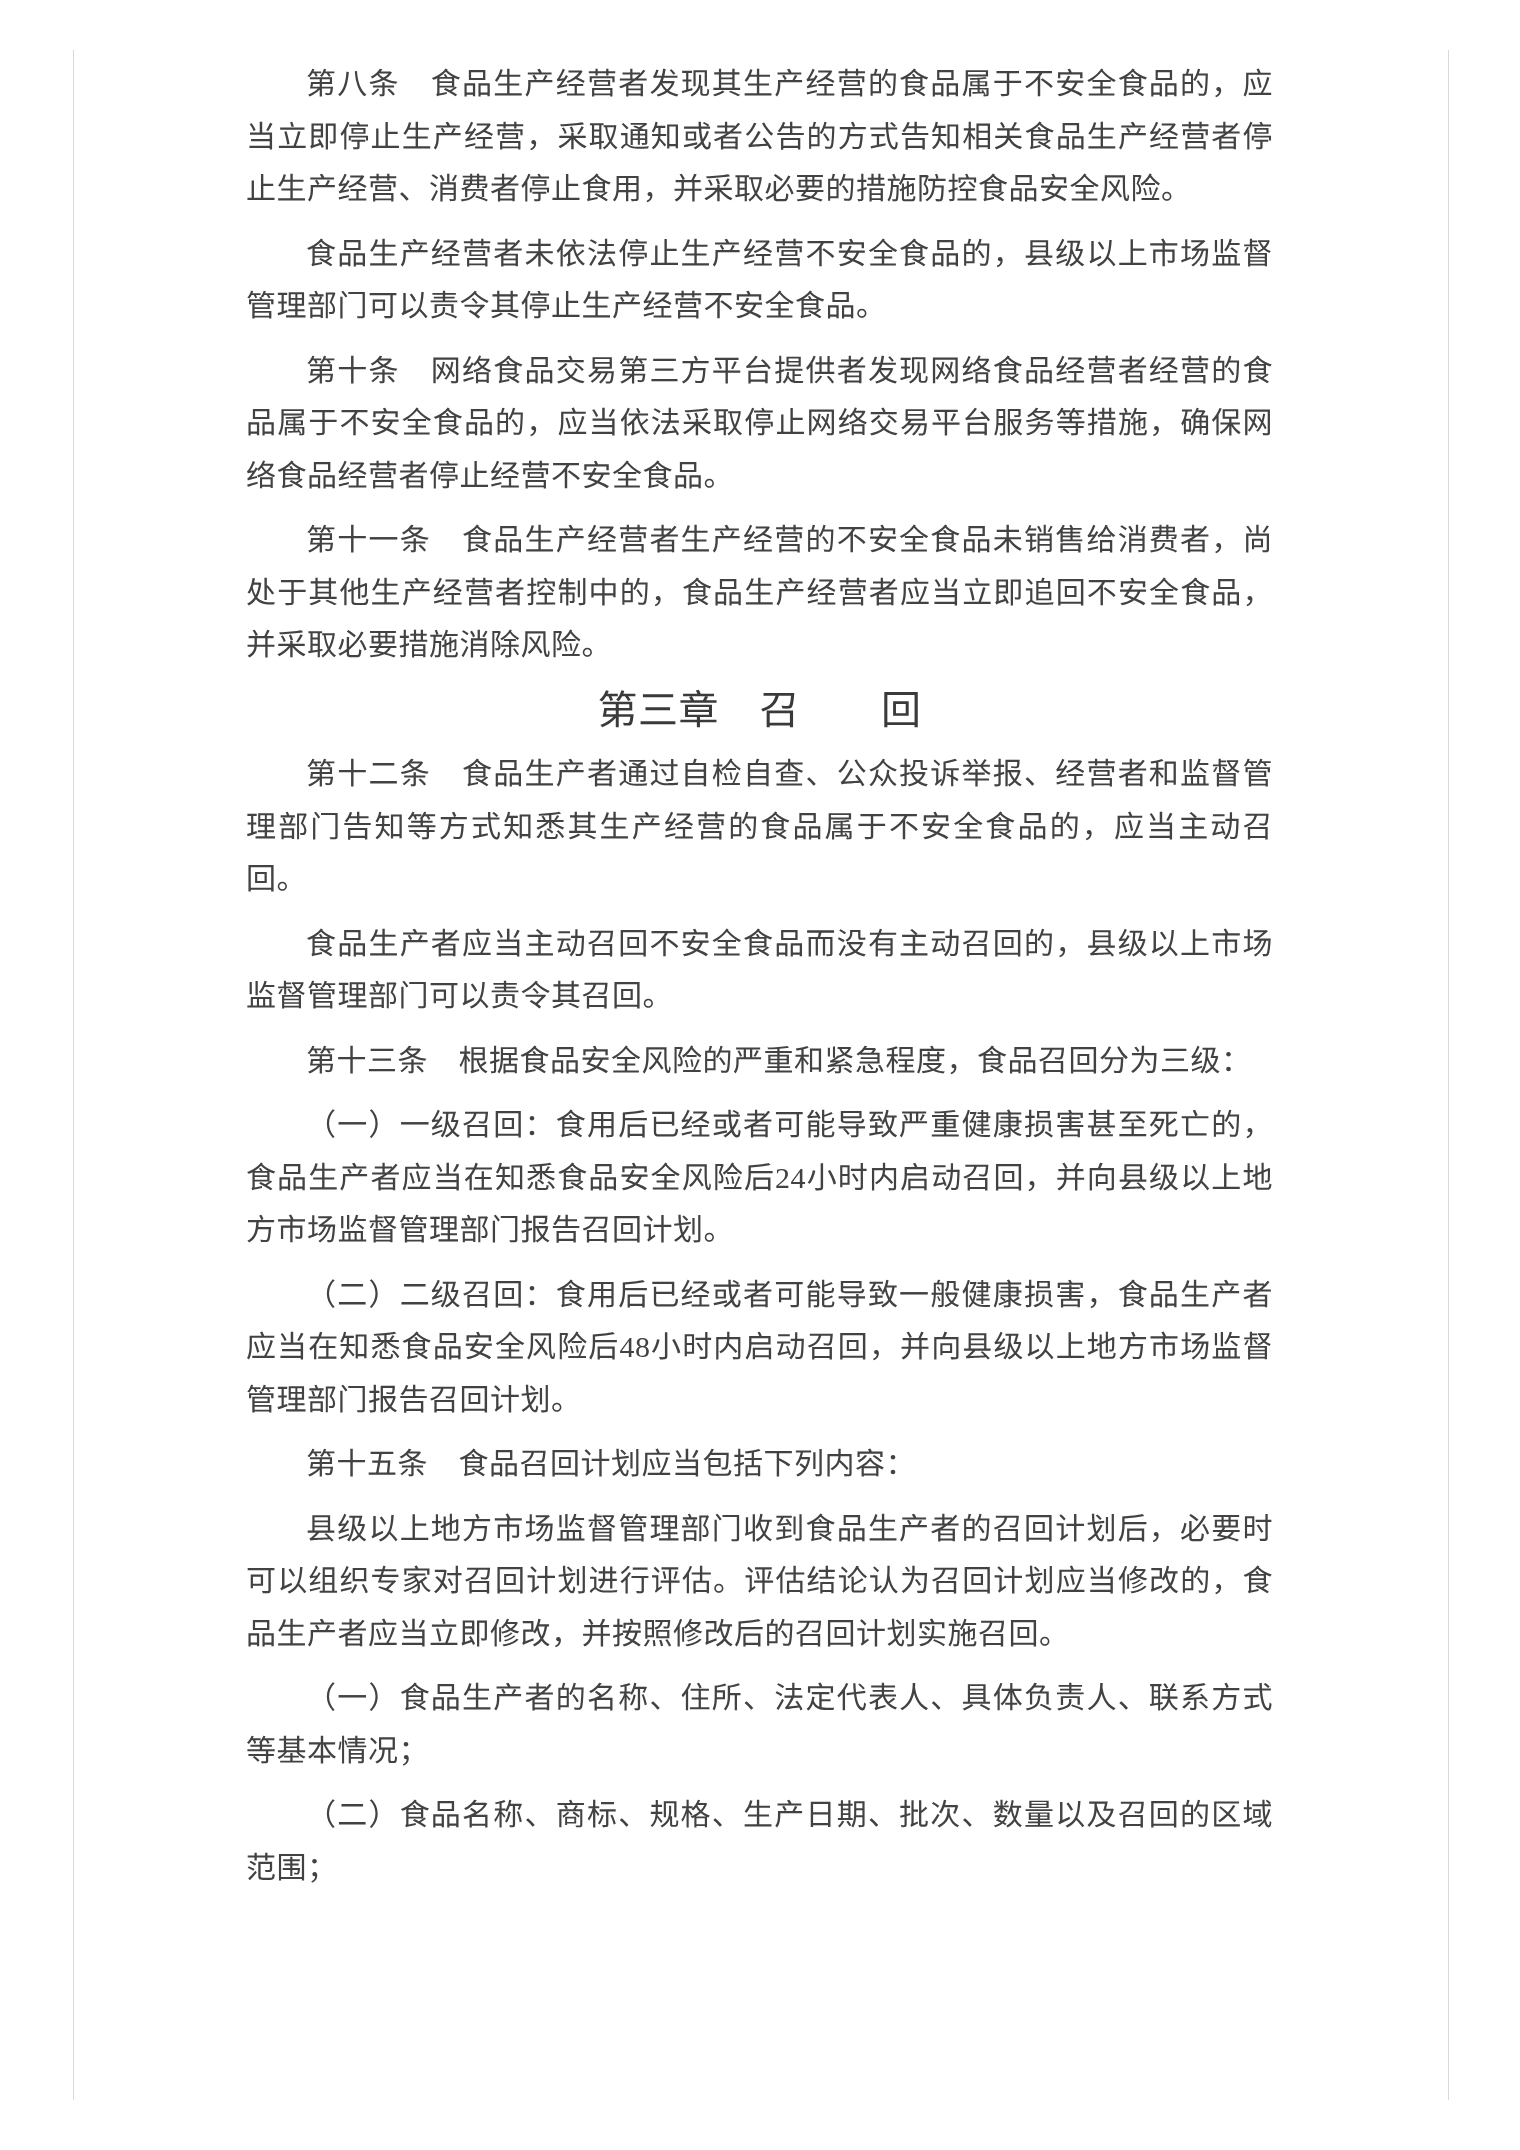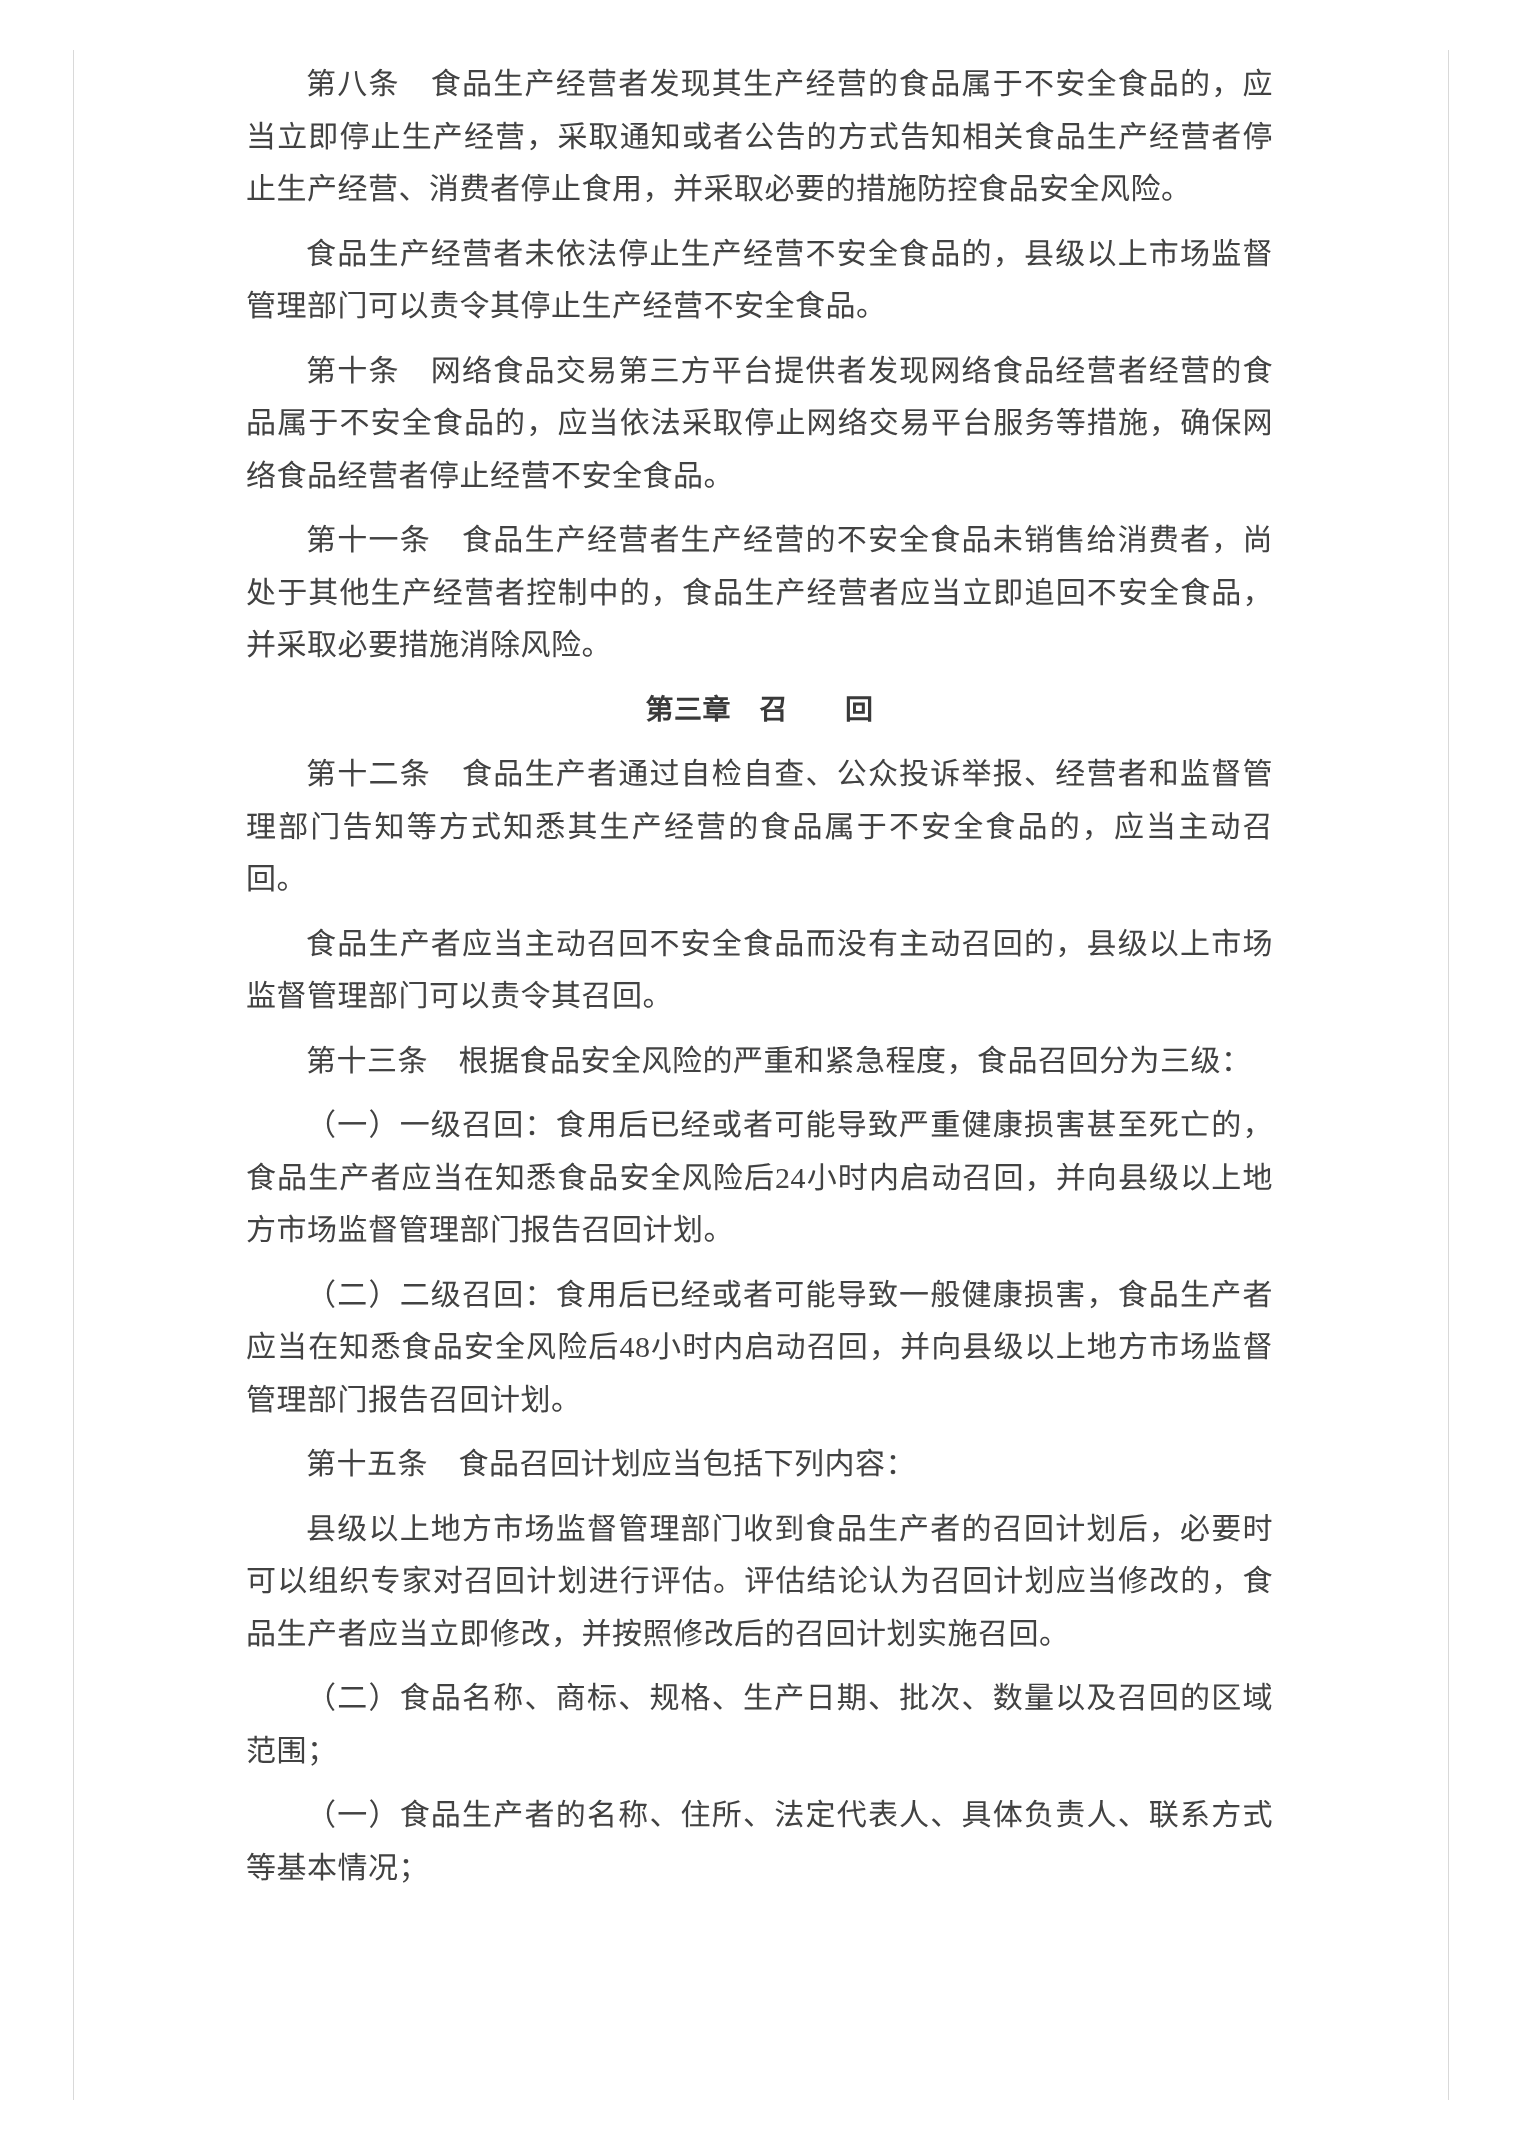--- a/index.html
+++ b/index.html
@@ -37,22 +37,22 @@
   .doc-content p {
     margin: 12px;
     padding: 0;
   }
   .doc-content p.body {
     text-indent: 2em;
   }
   .doc-content p.heading {
     text-indent: 0;
     text-align: center;
-    font-weight: bold;
-    font-size: 28px;
+    font-weight: normal;
+    font-size: 40px;
     font-family: "Liberation Sans", "DejaVu Sans", sans-serif;
     color: var(--heading-color, #3a3a3a);
   }
 </style>
 </head>
 <body style="background: rgb(255, 255, 255);">
 
 <div class="page-border left"></div>
 
 <div class="page-border right"></div>
@@ -63,15 +63,15 @@
     <p class="body">第十条　网络食品交易第三方平台提供者发现网络食品经营者经营的食品属于不安全食品的，应当依法采取停止网络交易平台服务等措施，确保网络食品经营者停止经营不安全食品。</p>
     <p class="body">第十一条　食品生产经营者生产经营的不安全食品未销售给消费者，尚处于其他生产经营者控制中的，食品生产经营者应当立即追回不安全食品，并采取必要措施消除风险。</p>
     <p class="heading">第三章　召　　回</p>
     <p class="body">第十二条　食品生产者通过自检自查、公众投诉举报、经营者和监督管理部门告知等方式知悉其生产经营的食品属于不安全食品的，应当主动召回。</p>
     <p class="body">食品生产者应当主动召回不安全食品而没有主动召回的，县级以上市场监督管理部门可以责令其召回。</p>
     <p class="body">第十三条　根据食品安全风险的严重和紧急程度，食品召回分为三级：</p>
     <p class="body">（一）一级召回：食用后已经或者可能导致严重健康损害甚至死亡的，食品生产者应当在知悉食品安全风险后24小时内启动召回，并向县级以上地方市场监督管理部门报告召回计划。</p>
     <p class="body">（二）二级召回：食用后已经或者可能导致一般健康损害，食品生产者应当在知悉食品安全风险后48小时内启动召回，并向县级以上地方市场监督管理部门报告召回计划。</p>
     <p class="body">第十五条　食品召回计划应当包括下列内容：</p>
     <p class="body">县级以上地方市场监督管理部门收到食品生产者的召回计划后，必要时可以组织专家对召回计划进行评估。评估结论认为召回计划应当修改的，食品生产者应当立即修改，并按照修改后的召回计划实施召回。</p>
+    <p class="body">（一）食品生产者的名称、住所、法定代表人、具体负责人、联系方式等基本情况；</p>
     <p class="body">（二）食品名称、商标、规格、生产日期、批次、数量以及召回的区域范围；</p>
-    <p class="body">（一）食品生产者的名称、住所、法定代表人、具体负责人、联系方式等基本情况；</p>
   </div>
 
 </body></html>

